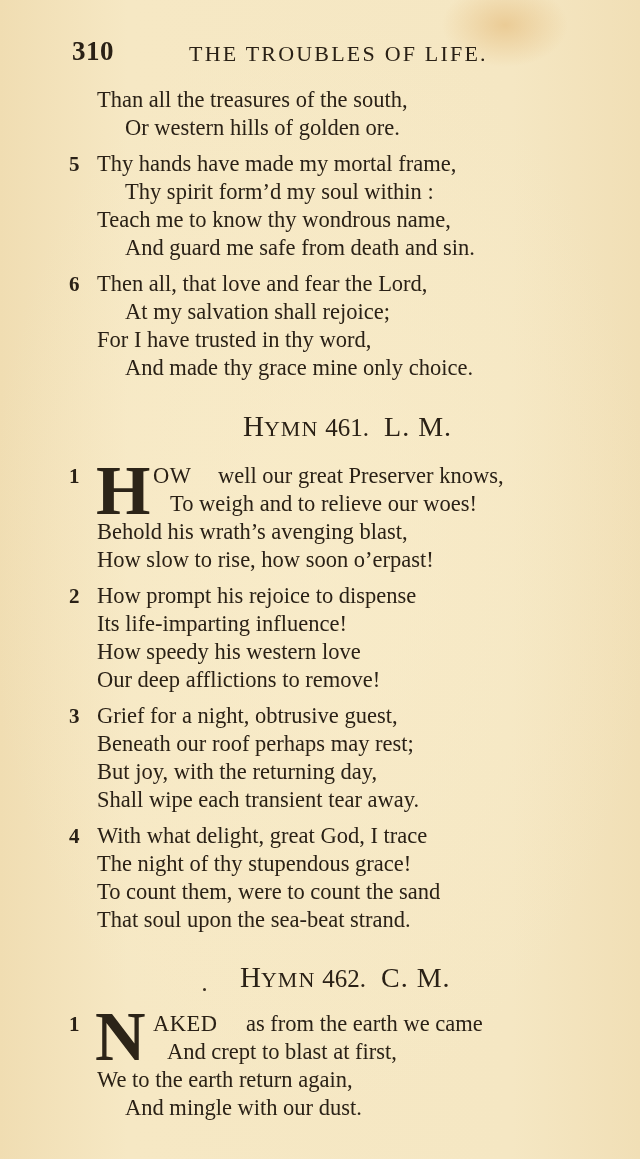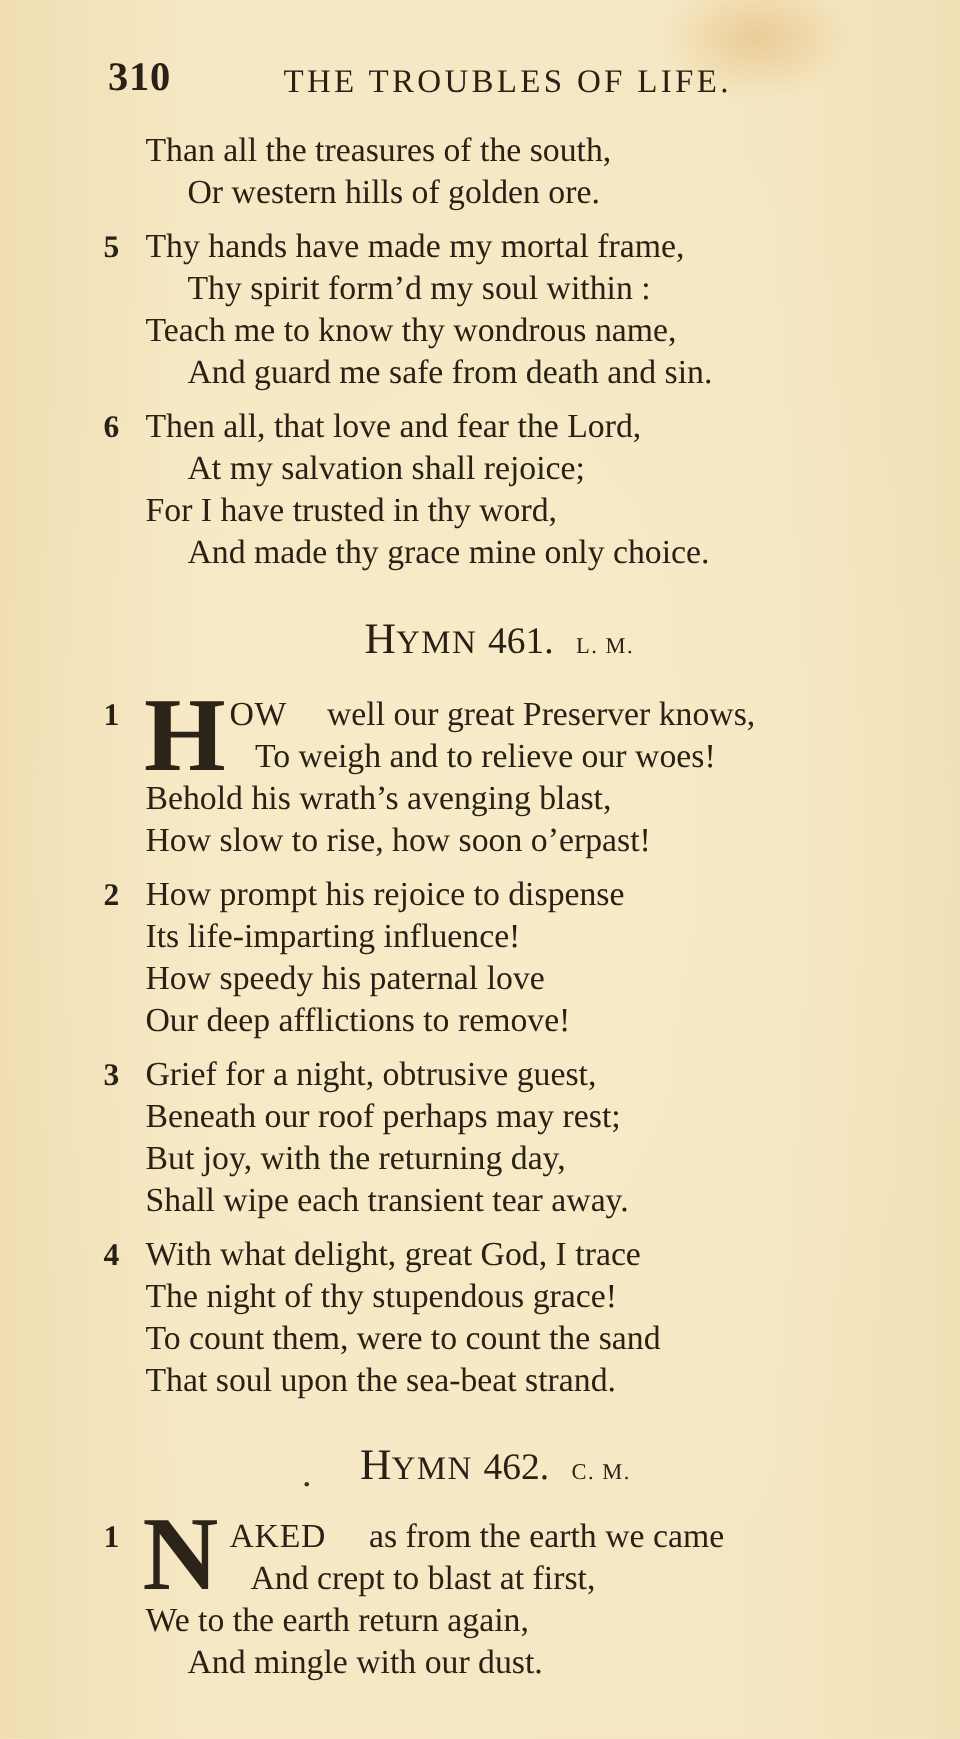--- a/index.html
+++ b/index.html
@@ -17,21 +17,21 @@
   .page { position: absolute; left: 0; top: 0; width: 640px; height: 1159px; }
   .running-head { position: absolute; top: 36px; left: 72px; width: 480px; height: 34px; }
   .page-number { position: absolute; left: 0; top: 0; font-size: 27px; font-weight: bold; letter-spacing: 0.5px; }
   .running-title { position: absolute; left: 117px; top: 5px; font-size: 22px; letter-spacing: 2.2px; }
   .line { position: absolute; font-size: 22.5px; white-space: nowrap; line-height: 28px; }
   .vnum { position: absolute; font-size: 21px; font-weight: bold; line-height: 28px; }
   .hymn-heading { position: absolute; white-space: nowrap; font-size: 28px; line-height: 34px; }
   .hymn-heading .sc-big { font-size: 29px; }
   .hymn-heading .sc-small { font-size: 22px; letter-spacing: 1px; }
   .hymn-heading .num { font-weight: normal; font-size: 25px; }
-  .hymn-heading .meter { font-size: 15px; letter-spacing: 1px; margin-left: 8px; }
+  .hymn-heading .meter { font-size: 28px; letter-spacing: 1px; margin-left: 8px; }
   .dropcap { position: absolute; font-size: 70px; line-height: 60px; font-weight: bold; color: #2c2418; }
   .dropcap-n { font-weight: bold; }
   .caps { letter-spacing: 0.5px; }
   .stray-dot { position: absolute; width: 3px; height: 3px; background: #3a2e20; border-radius: 50%; }
 </style>
 </head>
 <body>
 
 <div class="page">
 
@@ -65,21 +65,21 @@
   <div class="dropcap" style="left:96px; top:461px;">H</div>
   <div class="line caps" style="left:153px; top:462px;">OW</div>
   <div class="line" style="left:218px; top:462px;">well our great Preserver knows,</div>
   <div class="line" style="left:170px; top:490px;">To weigh and to relieve our woes!</div>
   <div class="line" style="left:97px; top:518px;">Behold his wrath’s avenging blast,</div>
   <div class="line" style="left:97px; top:546px;">How slow to rise, how soon o’erpast!</div>
 
   <div class="vnum" style="left:69px; top:582px;">2</div>
   <div class="line" style="left:97px; top:582px;">How prompt his rejoice to dispense</div>
   <div class="line" style="left:97px; top:610px;">Its life-imparting influence!</div>
-  <div class="line" style="left:97px; top:638px;">How speedy his paternal love</div>
+  <div class="line" style="left:97px; top:638px;">How speedy his western love</div>
   <div class="line" style="left:97px; top:666px;">Our deep afflictions to remove!</div>
 
   <div class="vnum" style="left:69px; top:702px;">3</div>
   <div class="line" style="left:97px; top:702px;">Grief for a night, obtrusive guest,</div>
   <div class="line" style="left:97px; top:730px;">Beneath our roof perhaps may rest;</div>
   <div class="line" style="left:97px; top:758px;">But joy, with the returning day,</div>
   <div class="line" style="left:97px; top:786px;">Shall wipe each transient tear away.</div>
 
   <div class="vnum" style="left:69px; top:822px;">4</div>
   <div class="line" style="left:97px; top:822px;">With what delight, great God, I trace</div>

